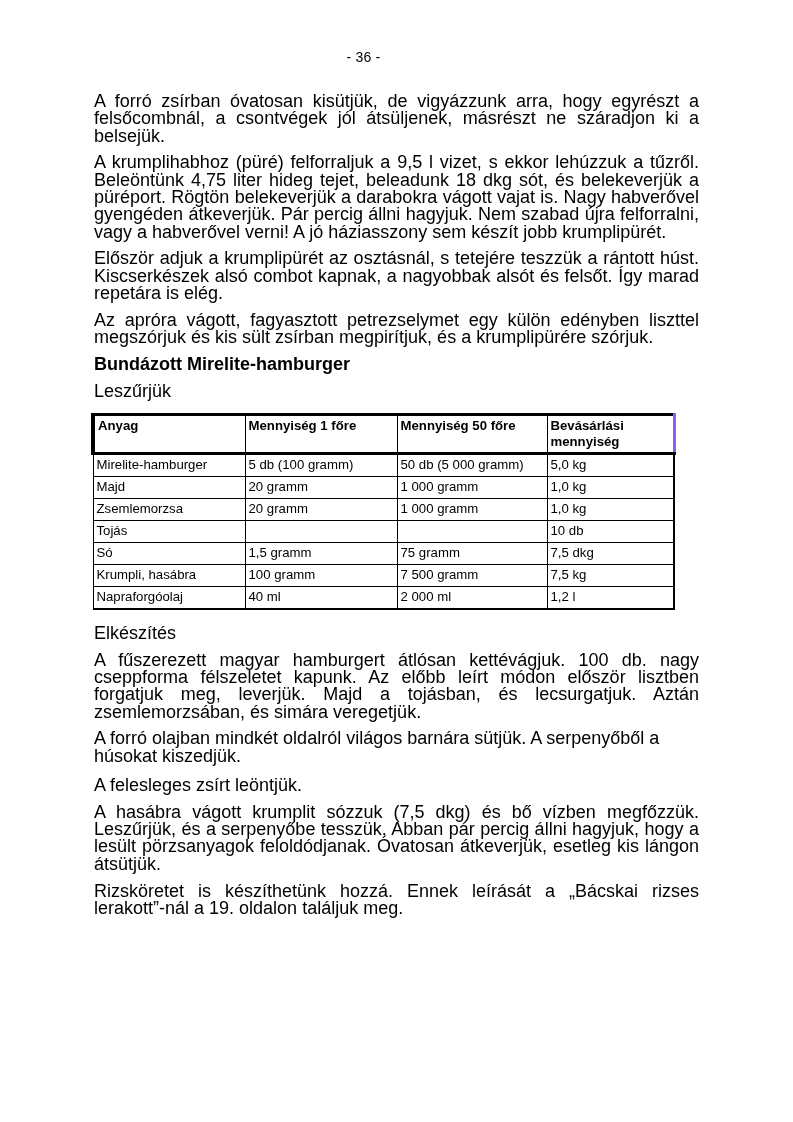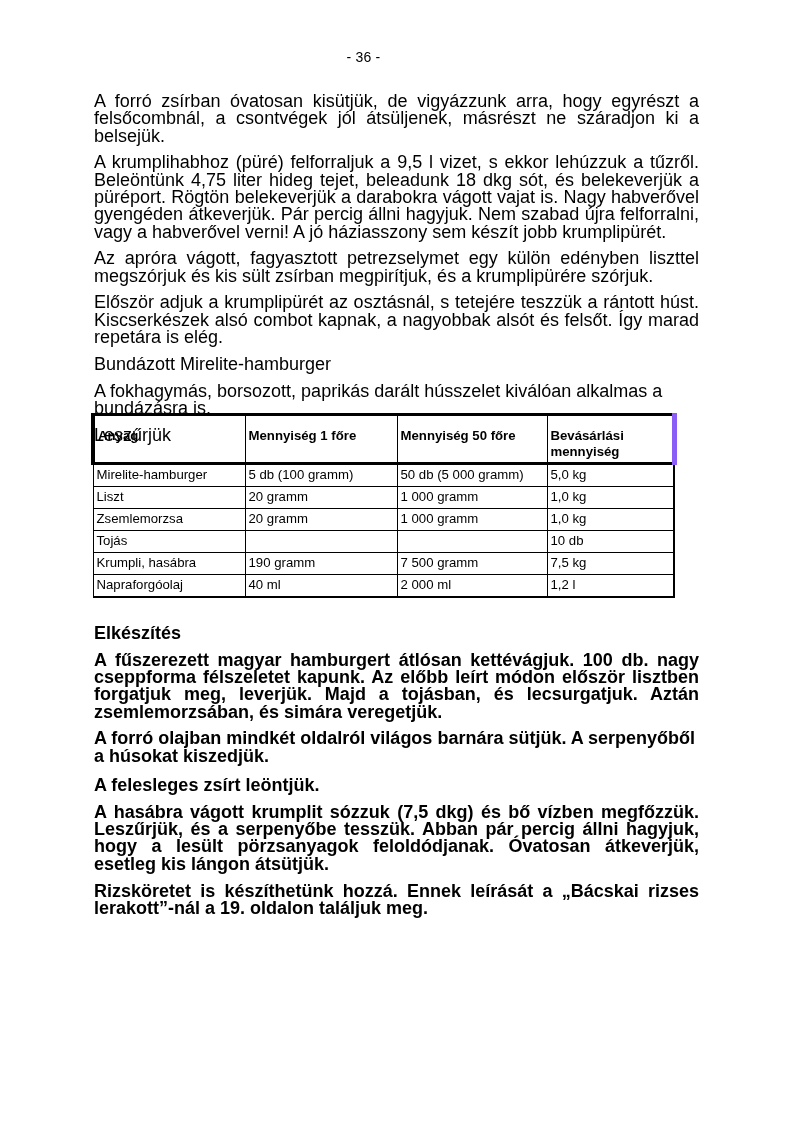--- a/index.html
+++ b/index.html
@@ -3,45 +3,44 @@
   <meta charset="utf-8">
   <style>
     html, body { margin: 0; padding: 0; background: #ffffff; }
     body { width: 793px; height: 1122px; position: relative; overflow: hidden;
            font-family: "Liberation Sans", "DejaVu Sans", sans-serif; color: #000; }
     .page-num { position: absolute; top: 49px; left: 0; width: 727px; text-align: center;
                 font-size: 14px; letter-spacing: 0.2px; }
     .content { position: absolute; left: 94px; width: 605px; top: 93px; }
     .p { font-size: 18px; line-height: 17.3px; text-align: justify; margin: 0 0 9.5px 0; }
     .p.left { text-align: left; }
-    .bold { font-weight: normal; }
+    .bold { font-weight: bold; }
     table.ing { position: absolute; left: 91px; top: 413px; border-collapse: collapse;
                 font-size: 13.2px; table-layout: fixed; width: 581px; }
     table.ing td { border: 1px solid #000; padding: 0 0 0 3px; height: 21px; vertical-align: top;
                    line-height: 20px; }
     table.ing tr.head td { font-weight: bold; border-top: 3px solid #000; border-bottom: 3px solid #000;
-                           height: 34px; line-height: 16px; padding-top: 12px; }
+                           height: 34px; line-height: 16px; padding-top: 2px; }
     table.ing tr.head td:first-child { border-left: 4px solid #000; }
-    table.ing tr.head td:last-child { border-right: 5px solid #8b5cf6; margin-top: 36px; }
+    table.ing tr.head td:last-child { border-right: 3px solid #8b5cf6; margin-top: 36px; }
     table.ing tr.body td:last-child { border-right: 2px solid #000; }
     table.ing tr.body:last-child td { border-bottom: 2px solid #000; }
-    .after { position: absolute; left: 94px; width: 605px; top: 625px; font-weight: bold; }
+    .after { position: absolute; left: 94px; width: 605px; top: 625px; }
   </style>
 </head>
 <body>
 
 <div class="page-num">- 36 -</div>
 
 <div class="content">
   <p class="p">A forró zsírban óvatosan kisütjük, de vigyázzunk arra, hogy egyrészt a felsőcombnál, a csontvégek jól átsüljenek, másrészt ne száradjon ki a belsejük.</p>
   <p class="p">A krumplihabhoz (püré) felforraljuk a 9,5 l vizet, s ekkor lehúzzuk a tűzről. Beleöntünk 4,75 liter hideg tejet, beleadunk 18 dkg sót, és belekeverjük a püréport.  Rögtön belekeverjük a darabokra vágott vajat is. Nagy habverővel gyengéden átkeverjük. Pár percig állni hagyjuk. Nem szabad újra felforralni, vagy a habverővel verni! A jó háziasszony sem készít jobb krumplipürét.</p>
+  <p class="p">Először adjuk a krumplipürét az osztásnál, s tetejére teszzük a rántott húst. Kiscserkészek alsó combot kapnak, a nagyobbak alsót és felsőt. Így marad repetára is elég.</p>
   <p class="p">Az apróra vágott, fagyasztott petrezselymet egy külön edényben liszttel megszórjuk és kis sült zsírban megpirítjuk, és a krumplipürére szórjuk.</p>
-  <p class="p">Először adjuk a krumplipürét az osztásnál, s tetejére teszzük a rántott húst. Kiscserkészek alsó combot kapnak, a nagyobbak alsót és felsőt. Így marad repetára is elég.</p>
   <p class="p left bold">Bundázott Mirelite-hamburger</p>
-  <p class="p left">A fokhagymás, borsozott, paprikás darált hússzelet kiválóan alkalmas a bundázásra is.</p>
   <p class="p left">Leszűrjük</p>
 </div>
 
 <table class="ing">
   <colgroup>
     <col style="width:152px">
       <col style="width:152px">
       <col style="width:150px">
       <col style="width:127px">
   </colgroup>
@@ -52,40 +51,46 @@
     <td>Mennyiség 50 főre</td>
     <td>Bevásárlási mennyiség</td>
   </tr>
   <tr class="body">
     <td>Mirelite-hamburger</td>
     <td>5 db (100 gramm)</td>
     <td>50 db (5 000 gramm)</td>
     <td>5,0 kg</td>
   </tr>
   <tr class="body">
-    <td>Liszt</td>
+    <td>Majd</td>
     <td>20 gramm</td>
     <td>1 000 gramm</td>
     <td>1,0 kg</td>
   </tr>
   <tr class="body">
     <td>Zsemlemorzsa</td>
     <td>20 gramm</td>
     <td>1 000 gramm</td>
     <td>1,0 kg</td>
   </tr>
   <tr class="body">
     <td>Tojás</td>
     <td></td>
     <td></td>
     <td>10 db</td>
   </tr>
   <tr class="body">
+    <td>Só</td>
+    <td>1,5 gramm</td>
+    <td>75 gramm</td>
+    <td>7,5 dkg</td>
+  </tr>
+  <tr class="body">
     <td>Krumpli, hasábra</td>
-    <td>190 gramm</td>
+    <td>100 gramm</td>
     <td>7 500 gramm</td>
     <td>7,5 kg</td>
   </tr>
   <tr class="body">
     <td>Napraforgóolaj</td>
     <td>40 ml</td>
     <td>2 000 ml</td>
     <td>1,2 l</td>
   </tr>
 </tbody>

